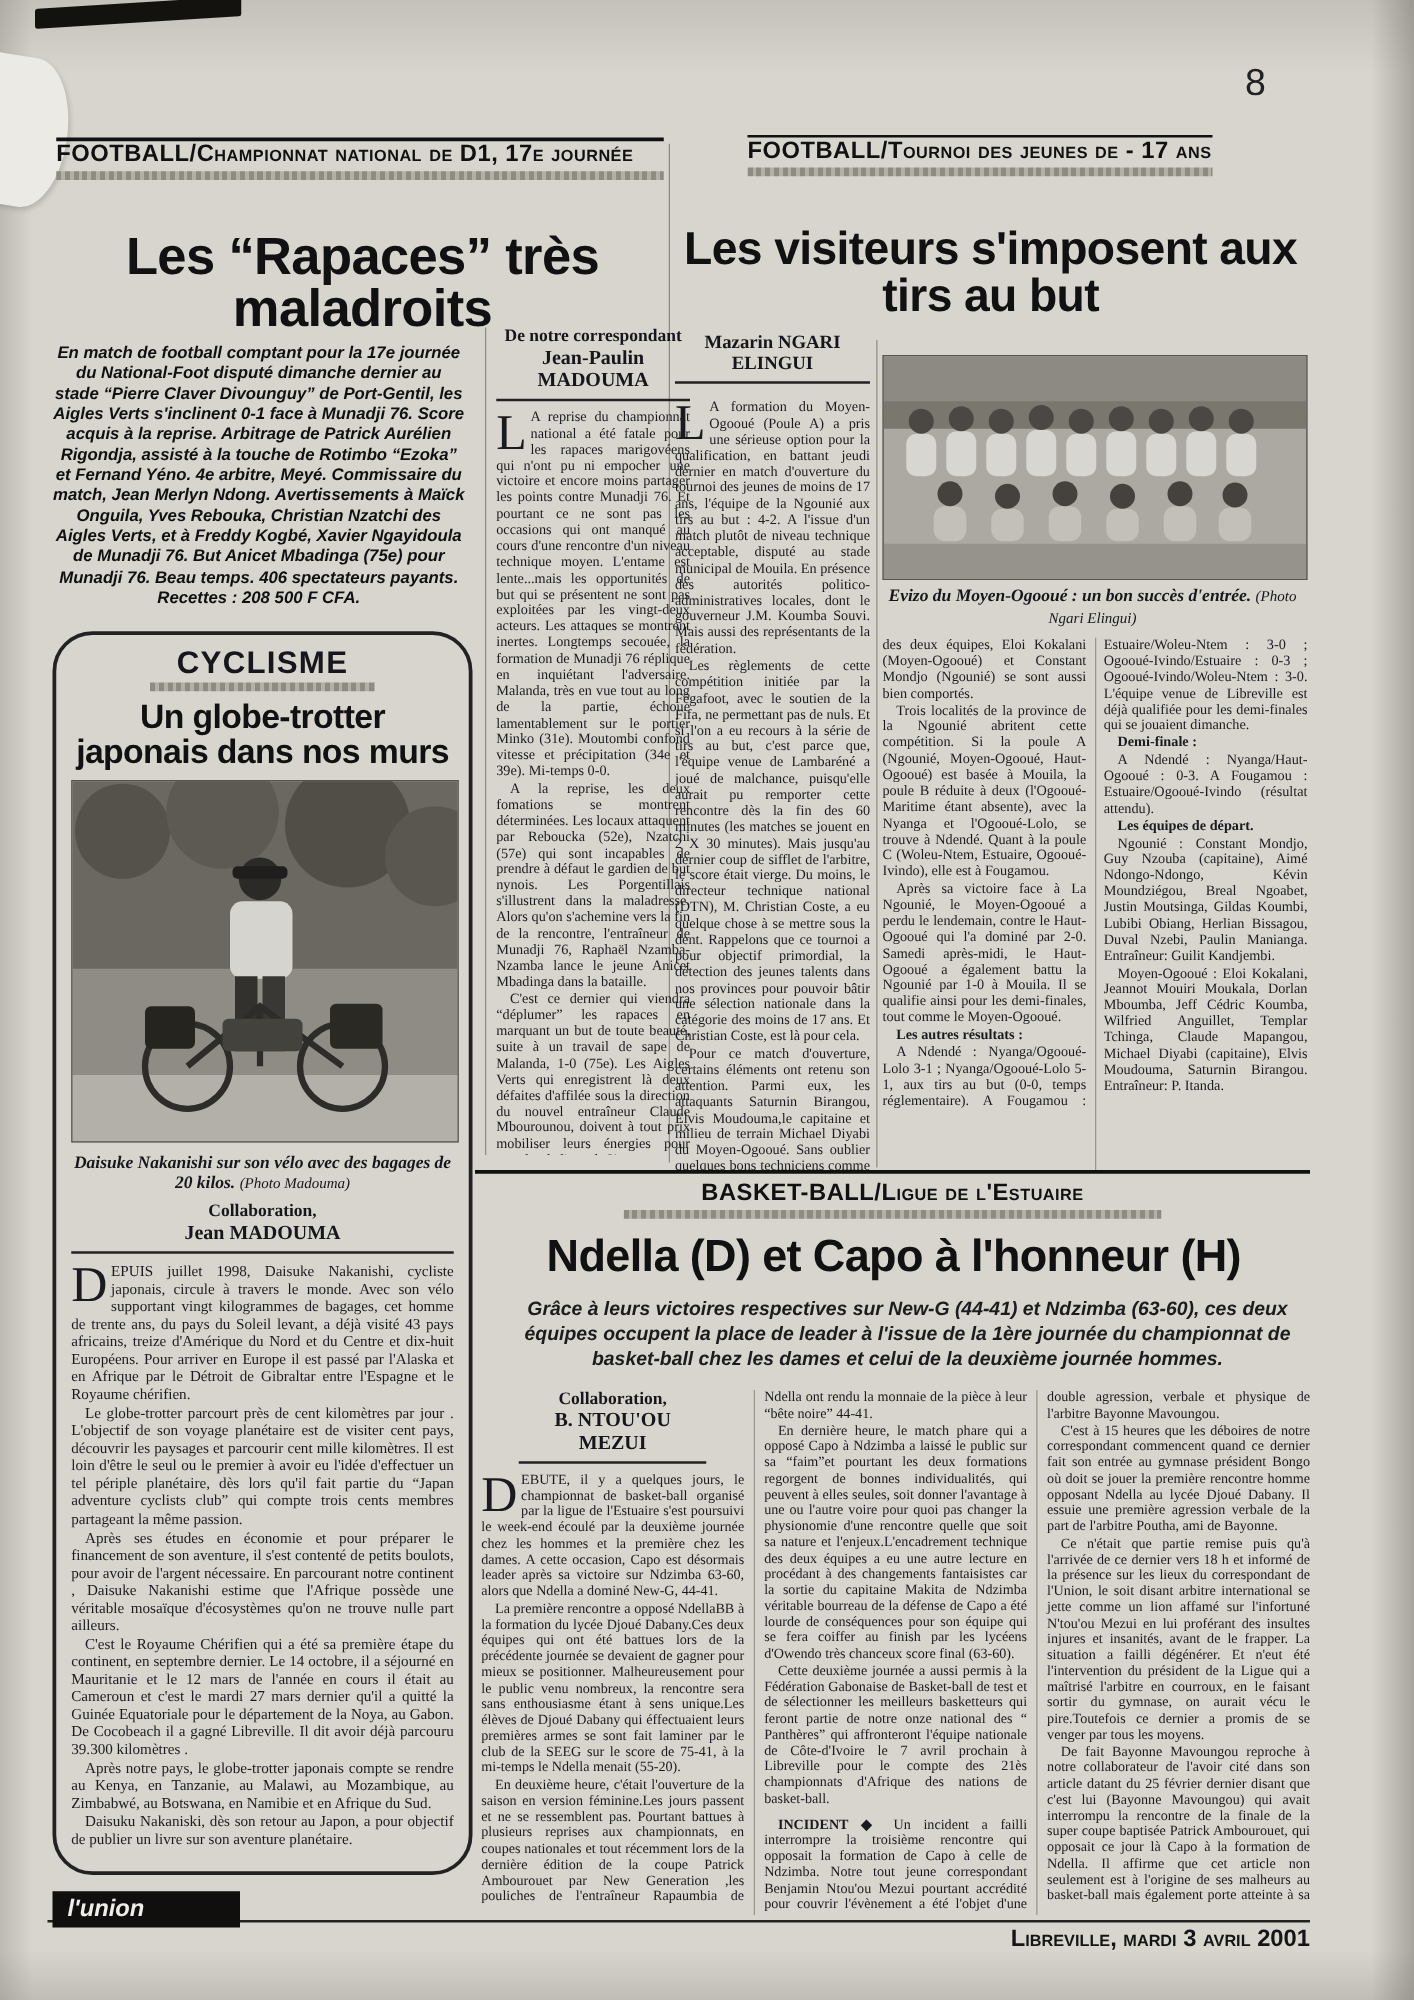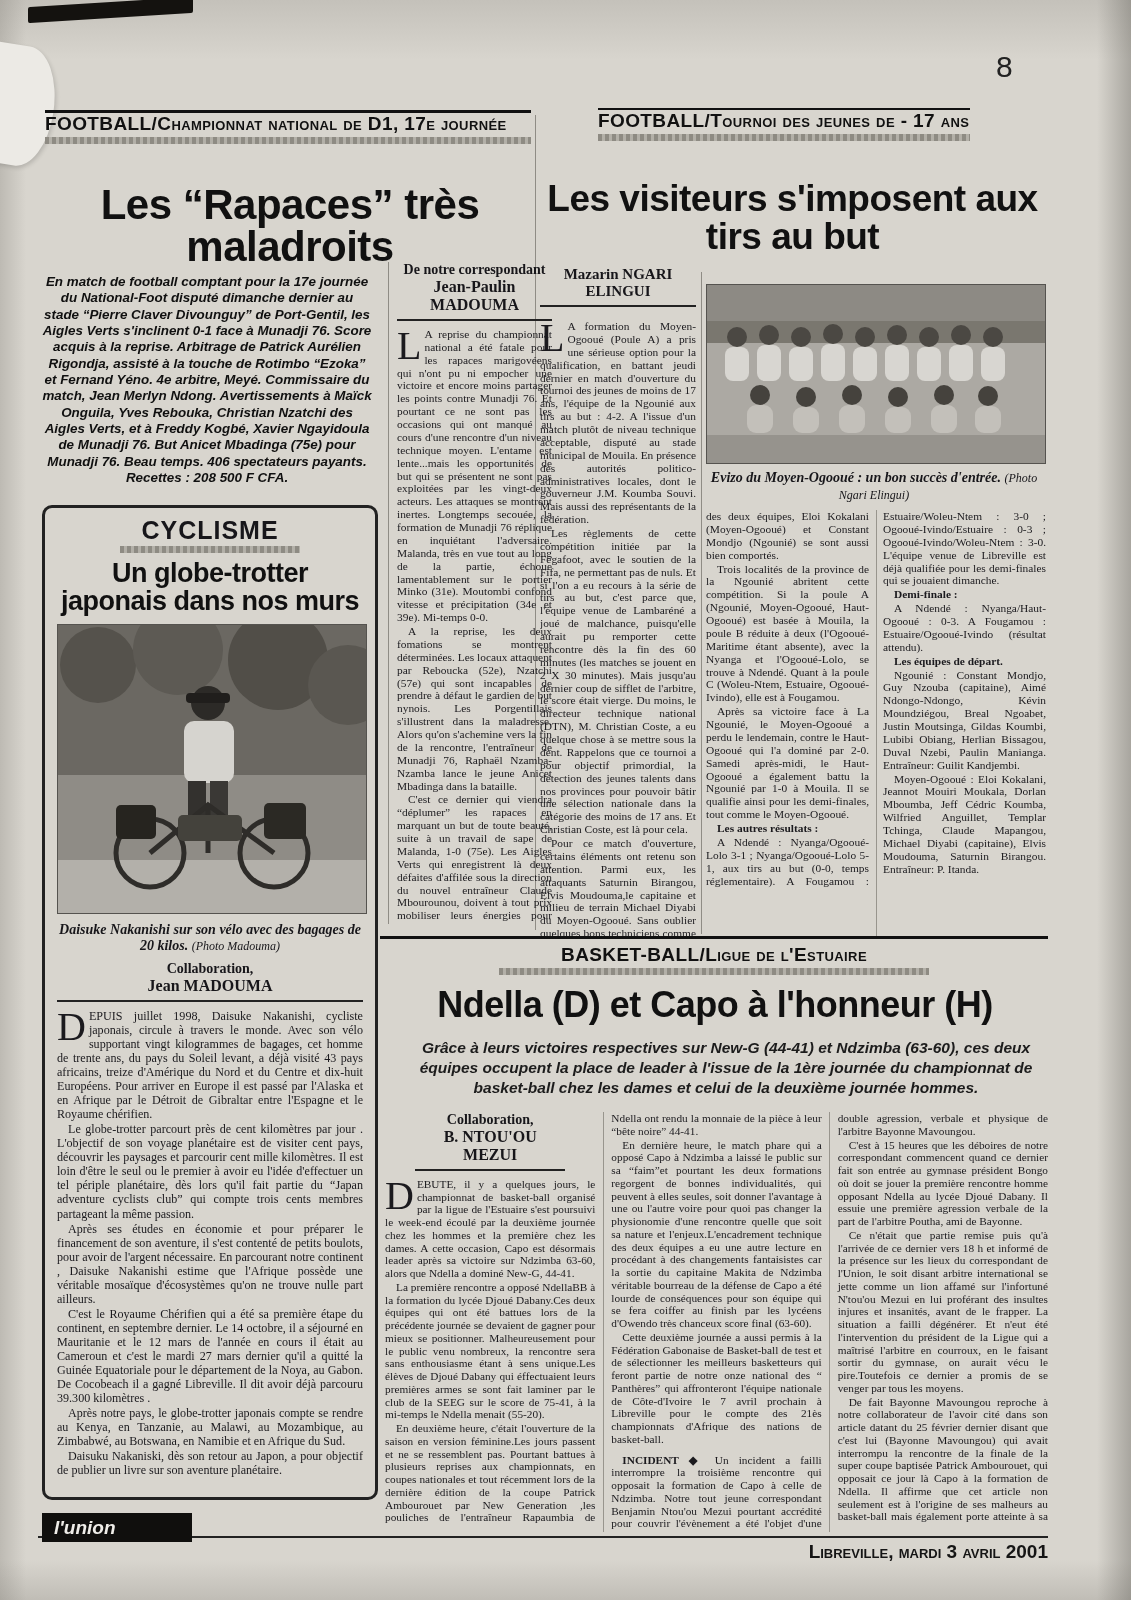--- a/index.html
+++ b/index.html
@@ -33,21 +33,21 @@
   .bodytext{text-align:justify;color:#1b1a1e;}
   .bodytext p{margin:0 0 1px 0;text-indent:11px;}
   .bodytext p.first{text-indent:0;}
   .dropcap{float:left;font-size:40px;line-height:.82;padding:2px 3px 0 0;font-weight:normal;}
   .subhead{font-weight:bold;margin:7px 0 2px 0;text-indent:11px;}
 
   .col-narrow{position:absolute;overflow:hidden;font-size:11.4px;line-height:1.13;}
   .rule-l{border-left:1px solid #8f8c85;padding-left:8px;margin-left:16px;}
 
   
-  .cyclo{position:absolute;left:42px;top:505px;width:336px;height:995px;border:3px solid #222;border-radius:10px;padding:8px 12px;box-sizing:border-box;overflow:hidden;}
+  .cyclo{position:absolute;left:42px;top:505px;width:336px;height:995px;border:3px solid #222;border-radius:32px;padding:8px 12px;box-sizing:border-box;overflow:hidden;}
   .cyclo .label{font-family:"Liberation Sans",sans-serif;font-weight:bold;font-size:25px;text-align:center;letter-spacing:1px;}
   .cyclo .label-bar{width:180px;margin:1px auto 6px auto;}
   .cyclo .hl{font-size:27px;line-height:1.05;margin-bottom:8px;}
   .caption{font-style:italic;font-weight:bold;text-align:center;font-size:14px;line-height:1.2;margin-top:4px;}
   .credit{font-style:italic;font-weight:normal;font-size:12px;}
   .cyclo .bodytext{font-size:12.1px;line-height:1.16;margin-top:6px;}
 
   .photo-frame{background:#9b9892;border:1px solid #55534f;}
 
   

